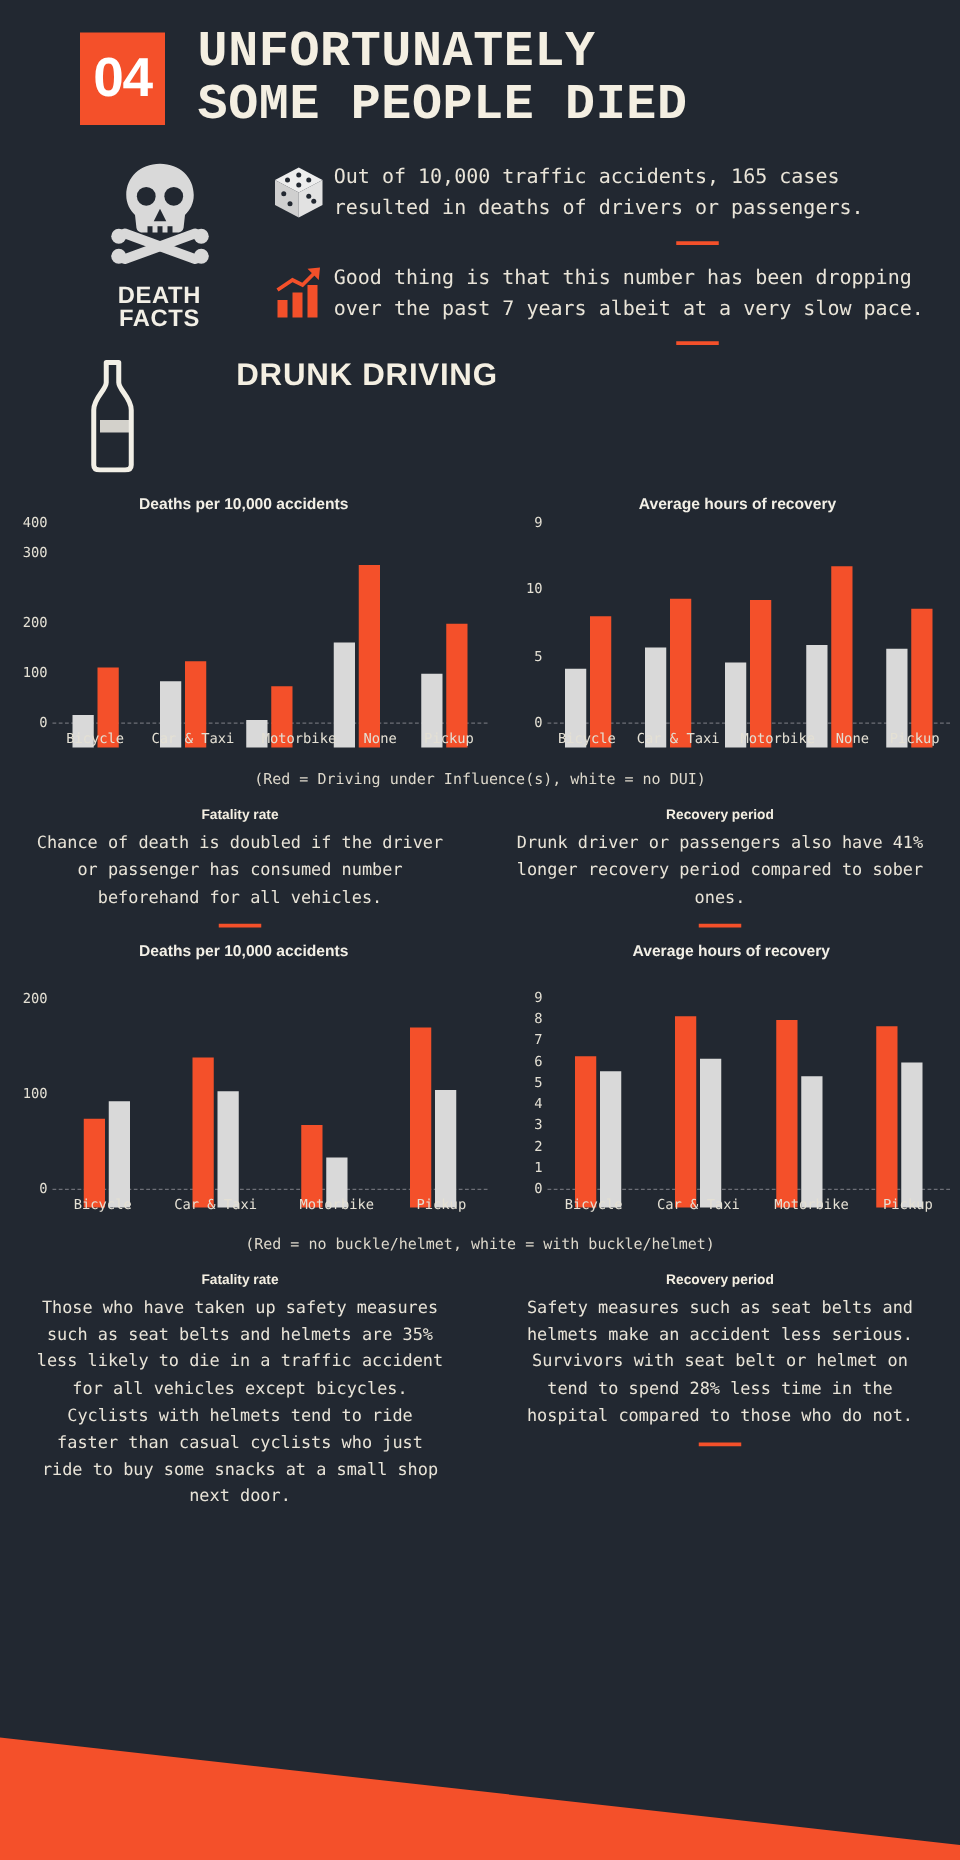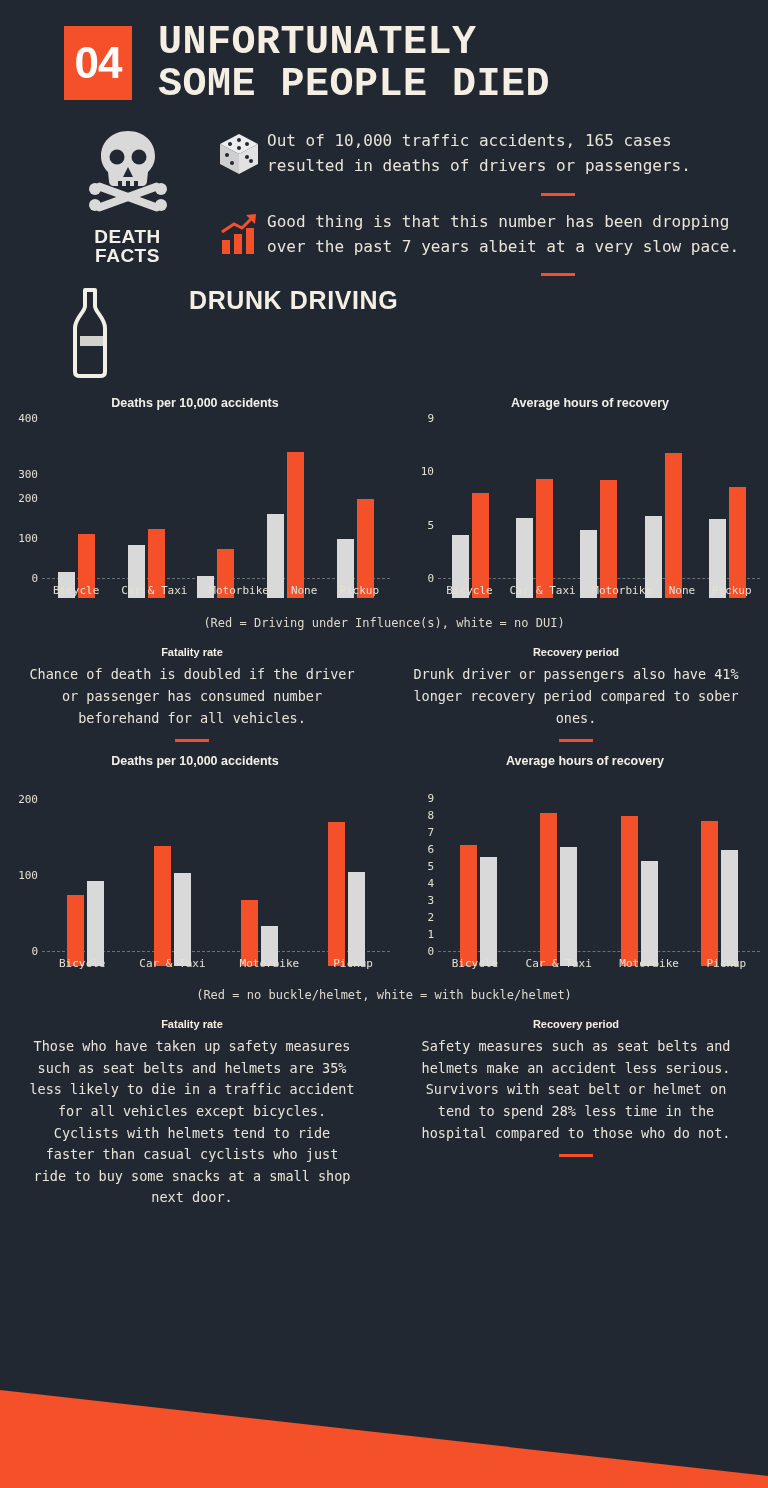--- a/index.html
+++ b/index.html
@@ -200,21 +200,21 @@
 
   <div class="charts-row" style="margin-top:14px;">
 
     <div class="chart-box" style="width:390px;">
       <div class="chart-title">Deaths per 10,000 accidents</div>
       <div class="plot" style="height:180px;margin-left:8px;">
         <div class="y-ticks">
           <div class="y-tick" style="top:160px">0</div>
           <div class="y-tick" style="top:120px">100</div>
           <div class="y-tick" style="top:80px">200</div>
-          <div class="y-tick" style="top:56px">300</div>
+          <div class="y-tick" style="top:24px">300</div>
           <div class="y-tick" style="top:0px">400</div>
         </div>
         <div class="axis-base" style="top:160px;"></div>
         <div class="bars" style="height:160px;">
           <div class="group">
             <div class="bar white" style="height:26px"></div>
             <div class="bar red" style="height:64px"></div>
           </div>
           <div class="group">
             <div class="bar white" style="height:53px"></div>

